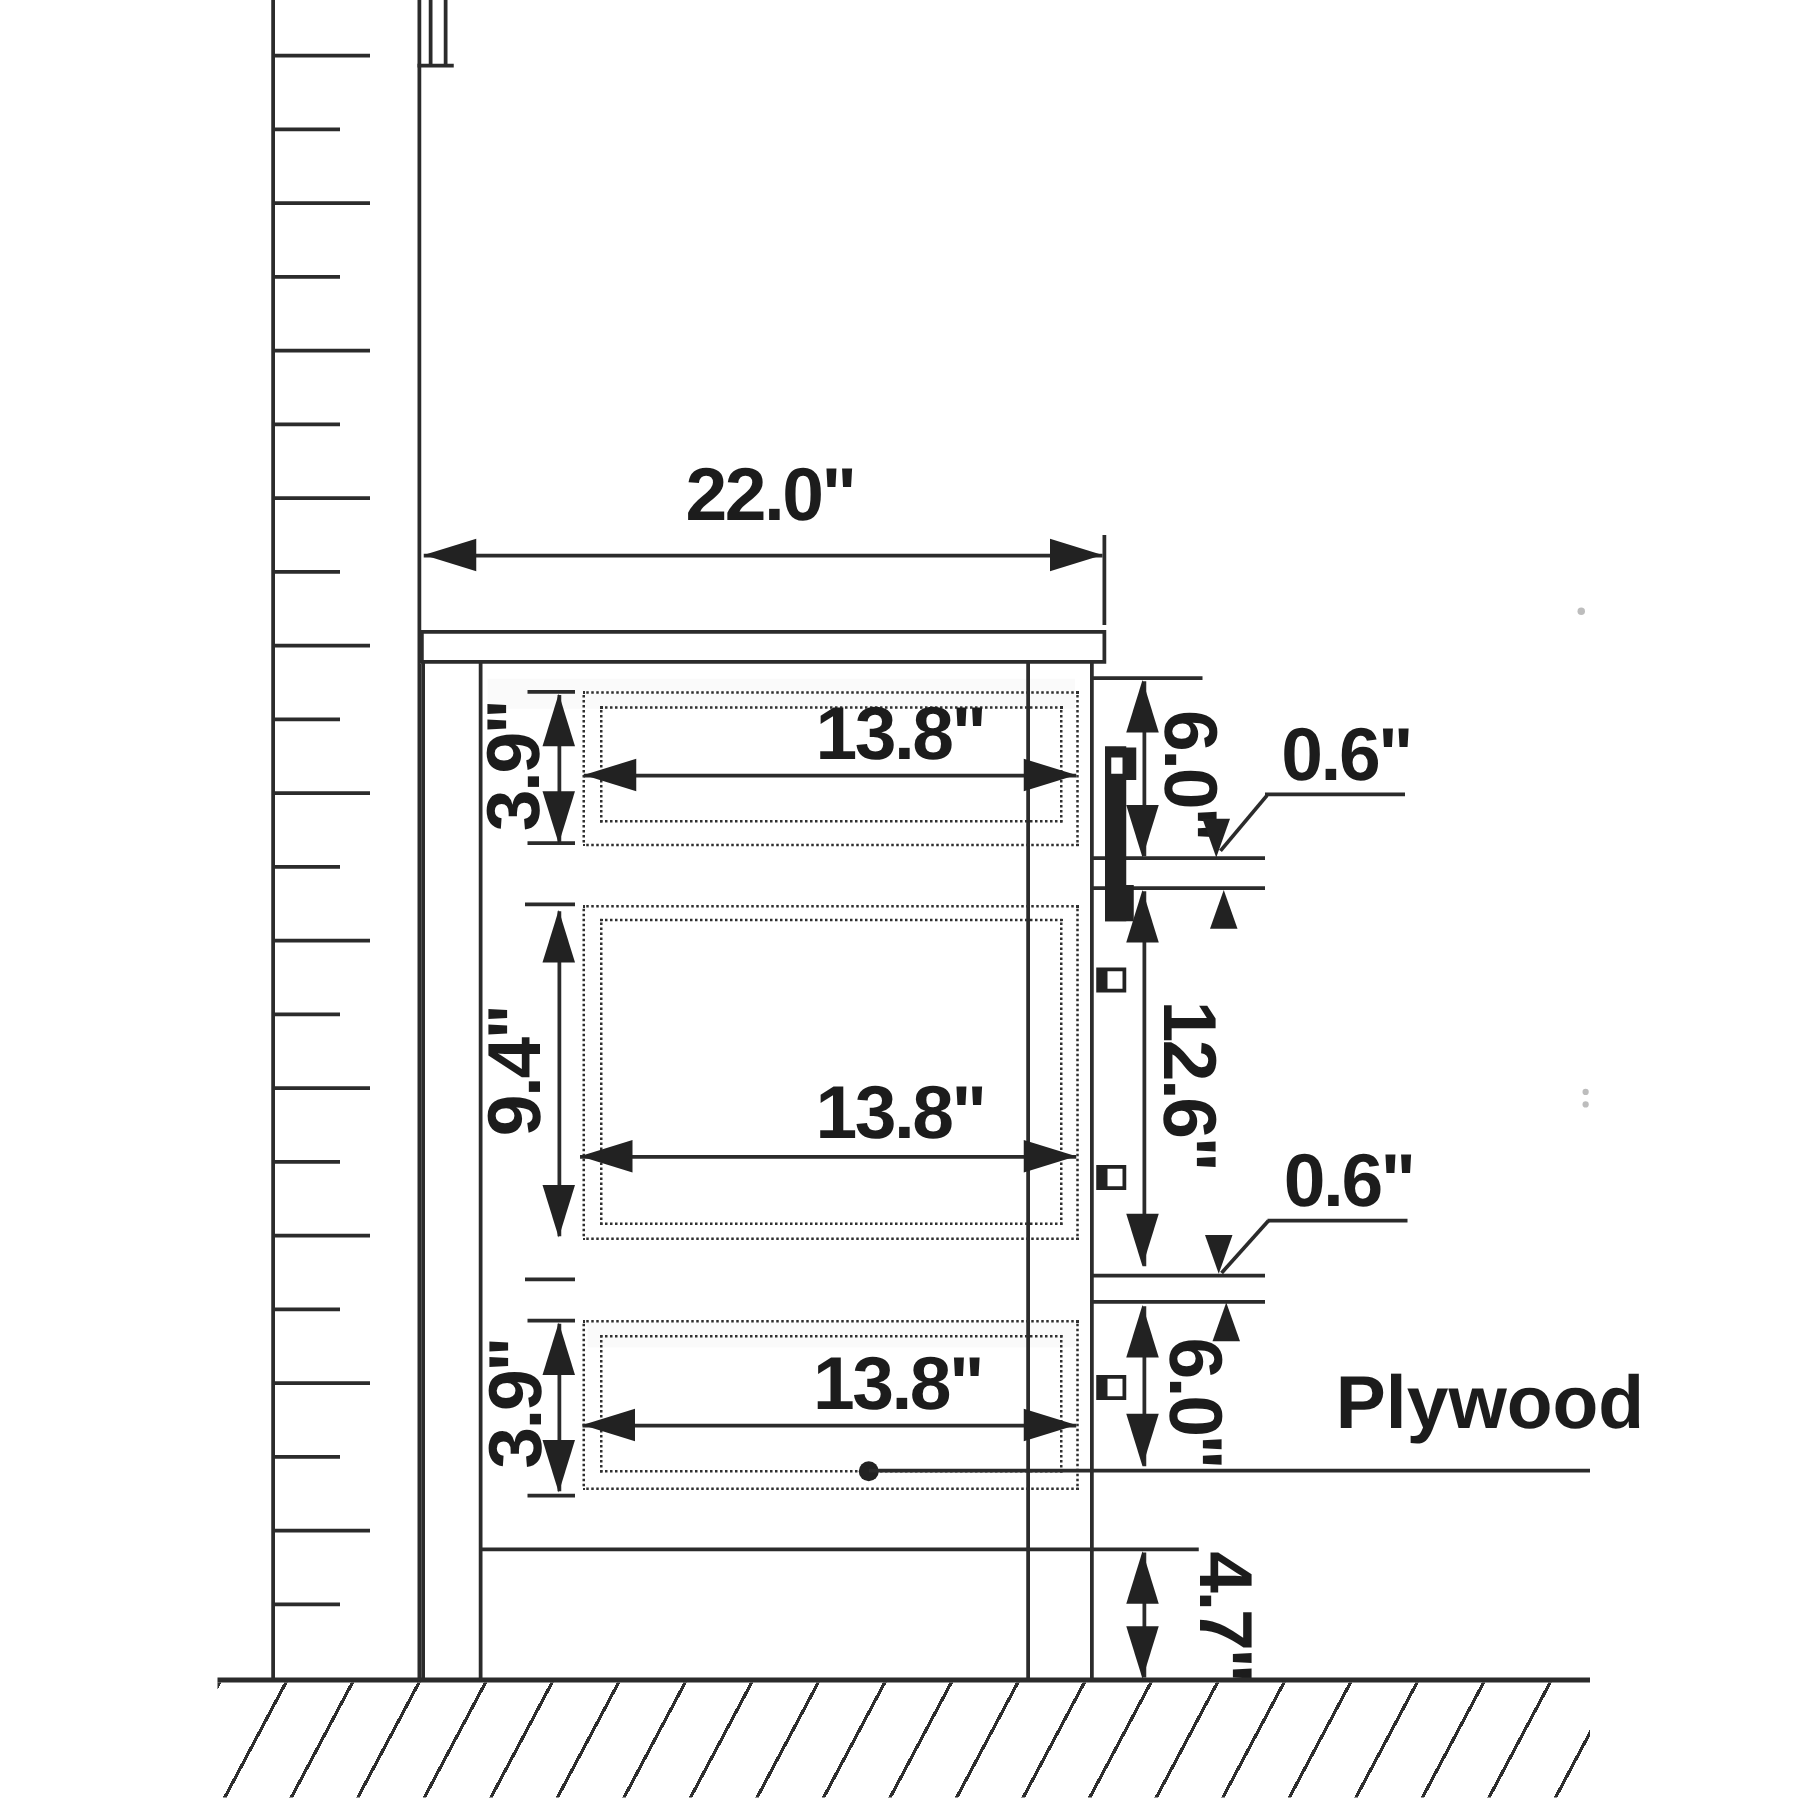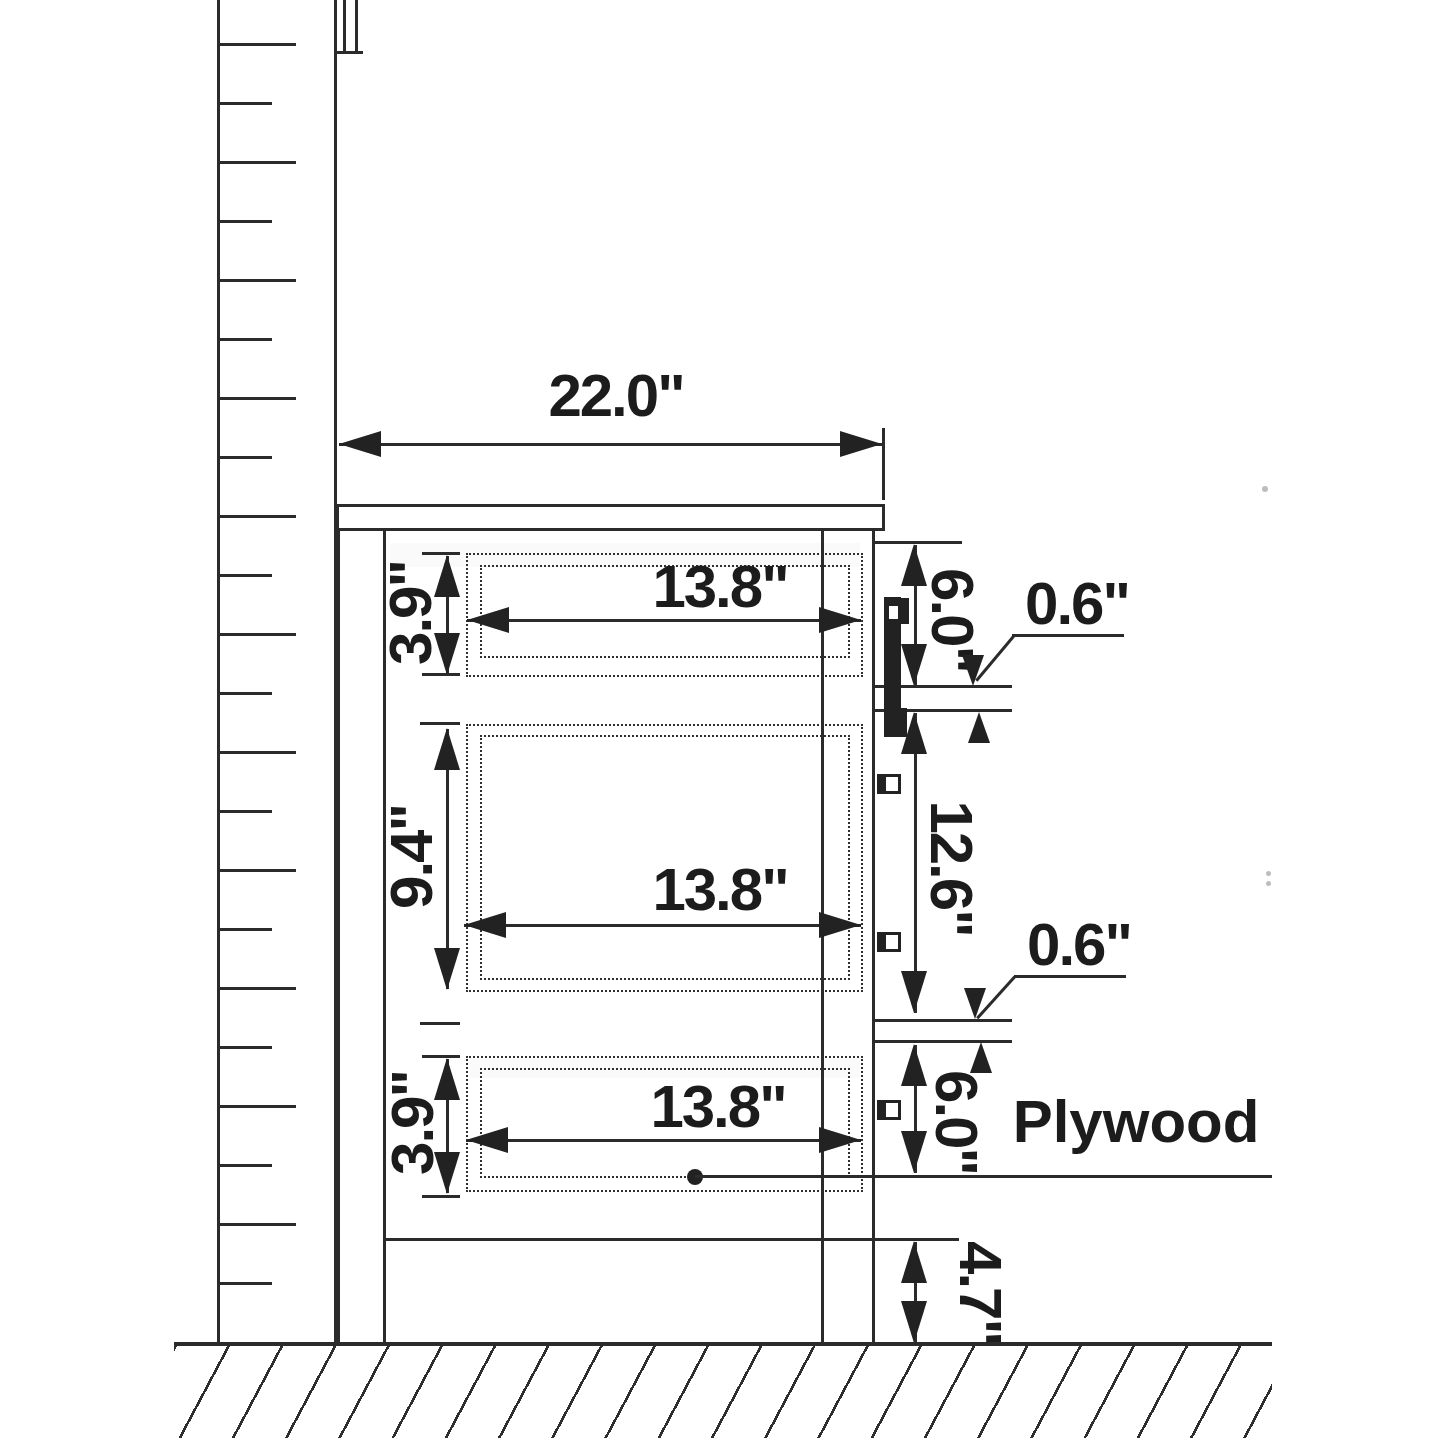--- a/index.html
+++ b/index.html
@@ -162,21 +162,21 @@
   <div class="arrow arr-down-sm" style="left:964px;top:988px;"></div>
   <div class="arrow arr-up-sm" style="left:970px;top:1042px;"></div>
 
   <div class="line" style="left:914px;top:1045px;width:3px;height:128px;"></div>
   <div class="arrow arr-up" style="left:901px;top:1044px;"></div>
   <div class="arrow arr-down" style="left:901px;top:1131px;"></div>
   <div class="dim-text rot-cw" style="left:956px;top:1122px;">6.0"</div>
 
   <div class="dot" style="left:687px;top:1169px;width:16px;height:16px;"></div>
   <div class="line" style="left:695px;top:1175px;width:577px;height:3px;"></div>
-  <div class="dim-text" style="left:1136px;top:1122px;letter-spacing:0;">Plywood</div>
+  <div class="dim-text" style="left:1192px;top:1122px;letter-spacing:0;">Plywood</div>
 
   <div class="line" style="left:914px;top:1242px;width:3px;height:100px;"></div>
   <div class="arrow arr-up" style="left:901px;top:1241px;"></div>
   <div class="arrow arr-down" style="left:901px;top:1301px;"></div>
   <div class="dim-text rot-cw" style="left:980px;top:1293px;">4.7"</div>
 
   <div class="hw" style="left:884px;top:597px;width:17px;height:140px;"></div>
   <div class="hw" style="left:884px;top:598px;width:25px;height:26px;"></div>
   <div style="position:absolute;left:889px;top:606px;width:9px;height:13px;background:#fff;"></div>
   <div class="hw" style="left:884px;top:708px;width:23px;height:29px;"></div>

